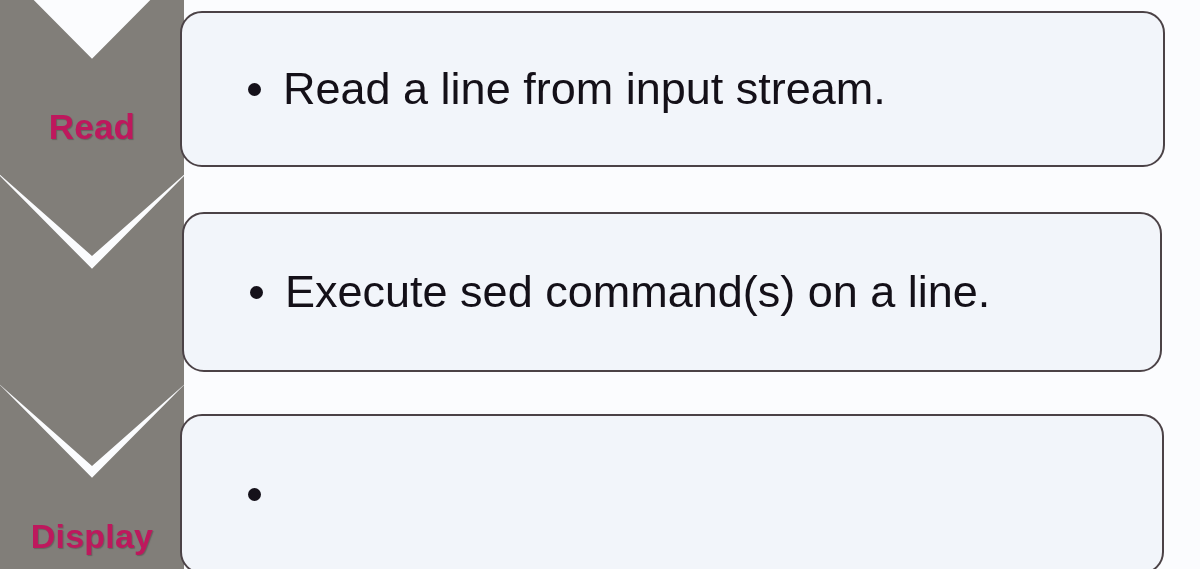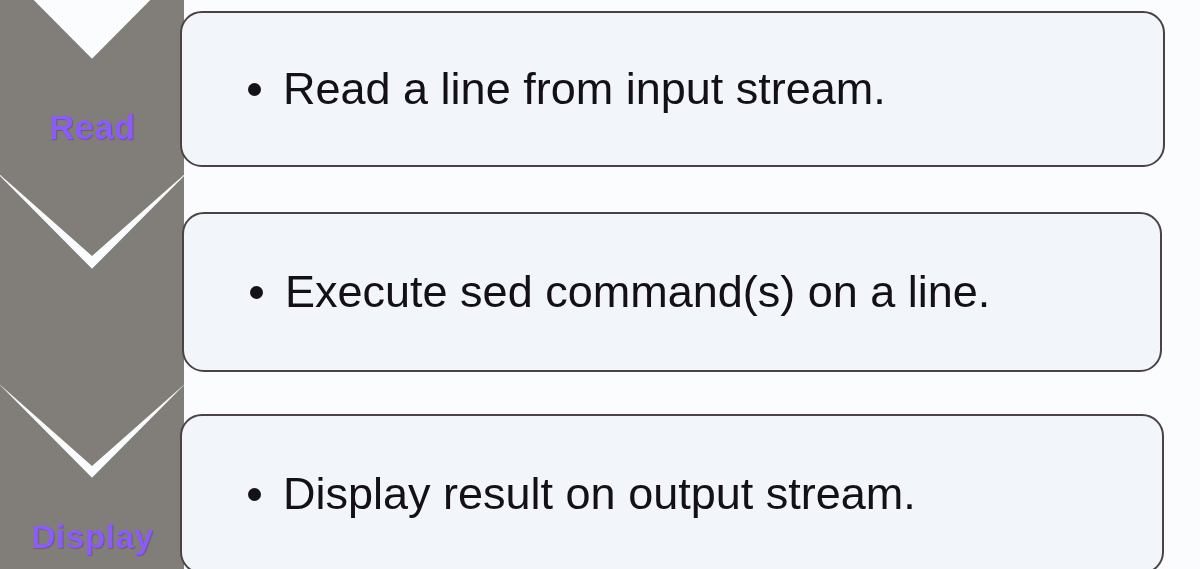--- a/index.html
+++ b/index.html
@@ -35,21 +35,21 @@
     inset: 0;
     background: #817e79;
     -webkit-clip-path: polygon(0% 0%, 50% 32%, 100% 0%, 100% 72%, 50% 100%, 0% 72%);
     clip-path: polygon(0% 0%, 50% 32%, 100% 0%, 100% 72%, 50% 100%, 0% 72%);
   }
   .chevron-label {
     position: absolute;
     left: 0;
     right: 0;
     text-align: center;
-    color: #8b5cf6;
+    color: #be185d;
     font-weight: bold;
     font-size: 35px;
     letter-spacing: 0.2px;
     line-height: 1;
     text-shadow: 1px 1px 1px rgba(70,65,62,0.45);
     white-space: nowrap;
   }
 
   #chevron-read        { top: -34px;  height: 290px; }
   #chevron-read .chevron-label   { top: 143px; }
@@ -125,17 +125,16 @@
   <div class="callout" id="callout-execute">
     <div class="callout-text">
       <span class="bullet-dot"></span>
       <span>Execute sed command(s) on a line.</span>
     </div>
   </div>
 
   <div class="callout" id="callout-display">
     <div class="callout-text">
       <span class="bullet-dot"></span>
-      <span>Display result on output stream.</span>
     </div>
   </div>
 
 </div>
 
 </body></html>

